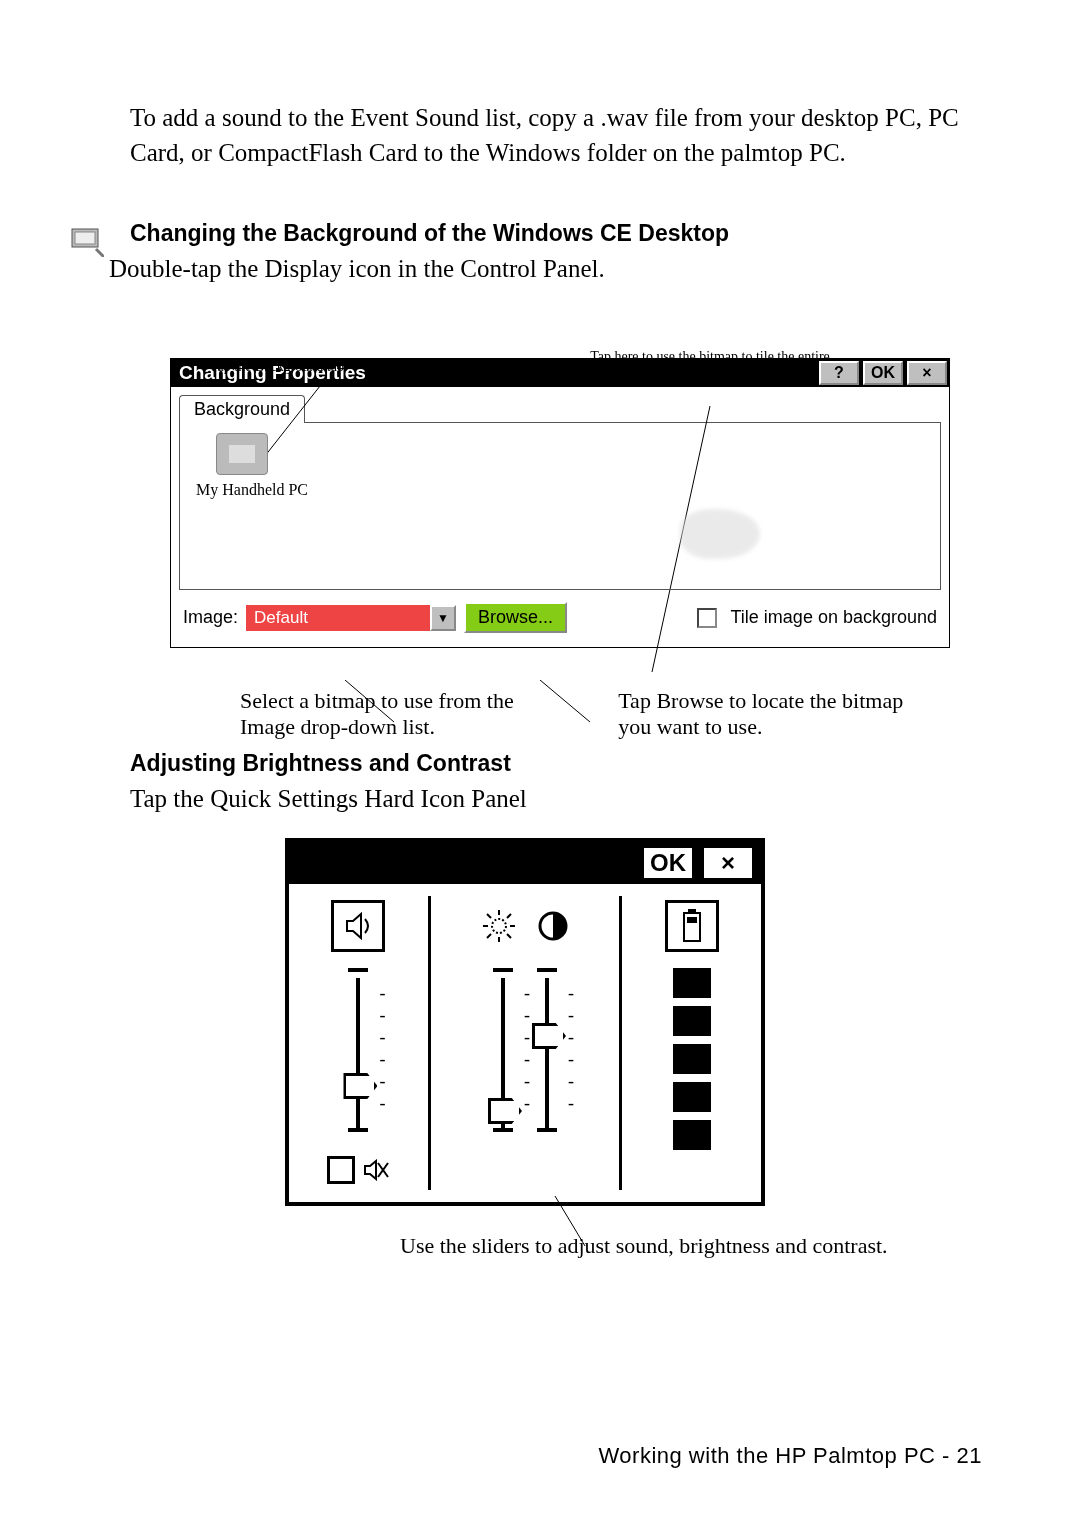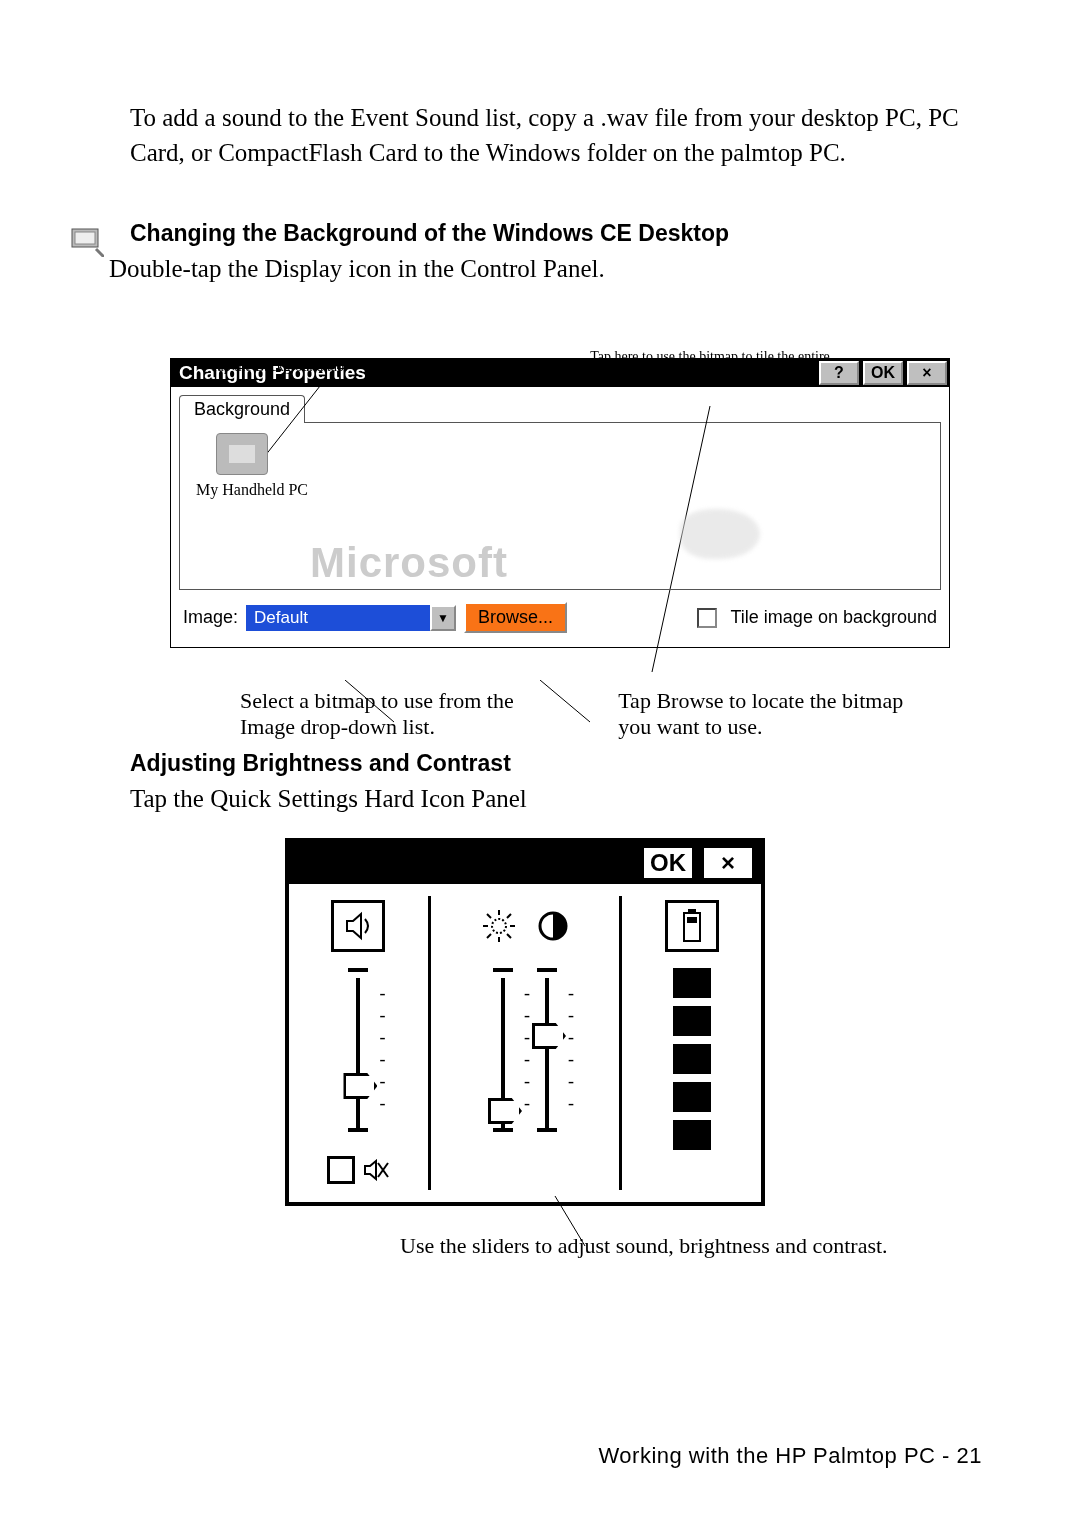--- a/index.html
+++ b/index.html
@@ -148,31 +148,31 @@
     align-items: center;
     padding: 12px 12px 14px 12px;
     font-family: Arial, Helvetica, sans-serif;
     font-size: 18px;
     gap: 8px;
   }
   .dp-select {
     display:flex; align-items:stretch; flex:1; max-width: 210px;
   }
   .dp-select .sel-val {
-    background: #1d4ed8; color:#fff; flex:1;
+    background: #ef4444; color:#fff; flex:1;
     padding: 3px 8px;
     font-size: 17px;
   }
   .dp-select .sel-arrow {
     background:#bfbfbf; border:2px solid #888; border-top-color:#fff; border-left-color:#fff;
     width: 22px; display:flex; align-items:center; justify-content:center;
     font-size: 12px;
   }
   .dp-browse {
-    background:#f97316; border:2px solid #888; border-top-color:#fff; border-left-color:#fff;
+    background:#84cc16; border:2px solid #888; border-top-color:#fff; border-left-color:#fff;
     padding: 3px 12px;
   }
   .dp-check {
     display:flex; align-items:center; gap:14px; margin-left:auto;
   }
   .dp-check .box {
     width:16px; height:16px; border:2px solid #888; border-top-color:#444; border-left-color:#444; background:#fff;
   }
   .dp-bottom-callouts {
     display:flex; justify-content:space-between;
@@ -276,21 +276,20 @@
         <div class="titlebtn">×</div>
       </div>
       <div class="dp-tabrow">
         <div class="dp-tab">Background</div>
         <div class="dp-tabline"></div>
       </div>
       <div class="dp-preview">
         <div class="handheld-icon"></div>
         <div class="handheld-label">My Handheld PC</div>
         <div class="cloud"></div>
-        <div class="ms-watermark">Microsoft</div>
       </div>
       <div class="dp-controls">
         <span>Image:</span>
         <div class="dp-select">
           <div class="sel-val">Default</div>
           <div class="sel-arrow">▼</div>
         </div>
         <div class="dp-browse">Browse...</div>
         <div class="dp-check">
           <div class="box"></div>

